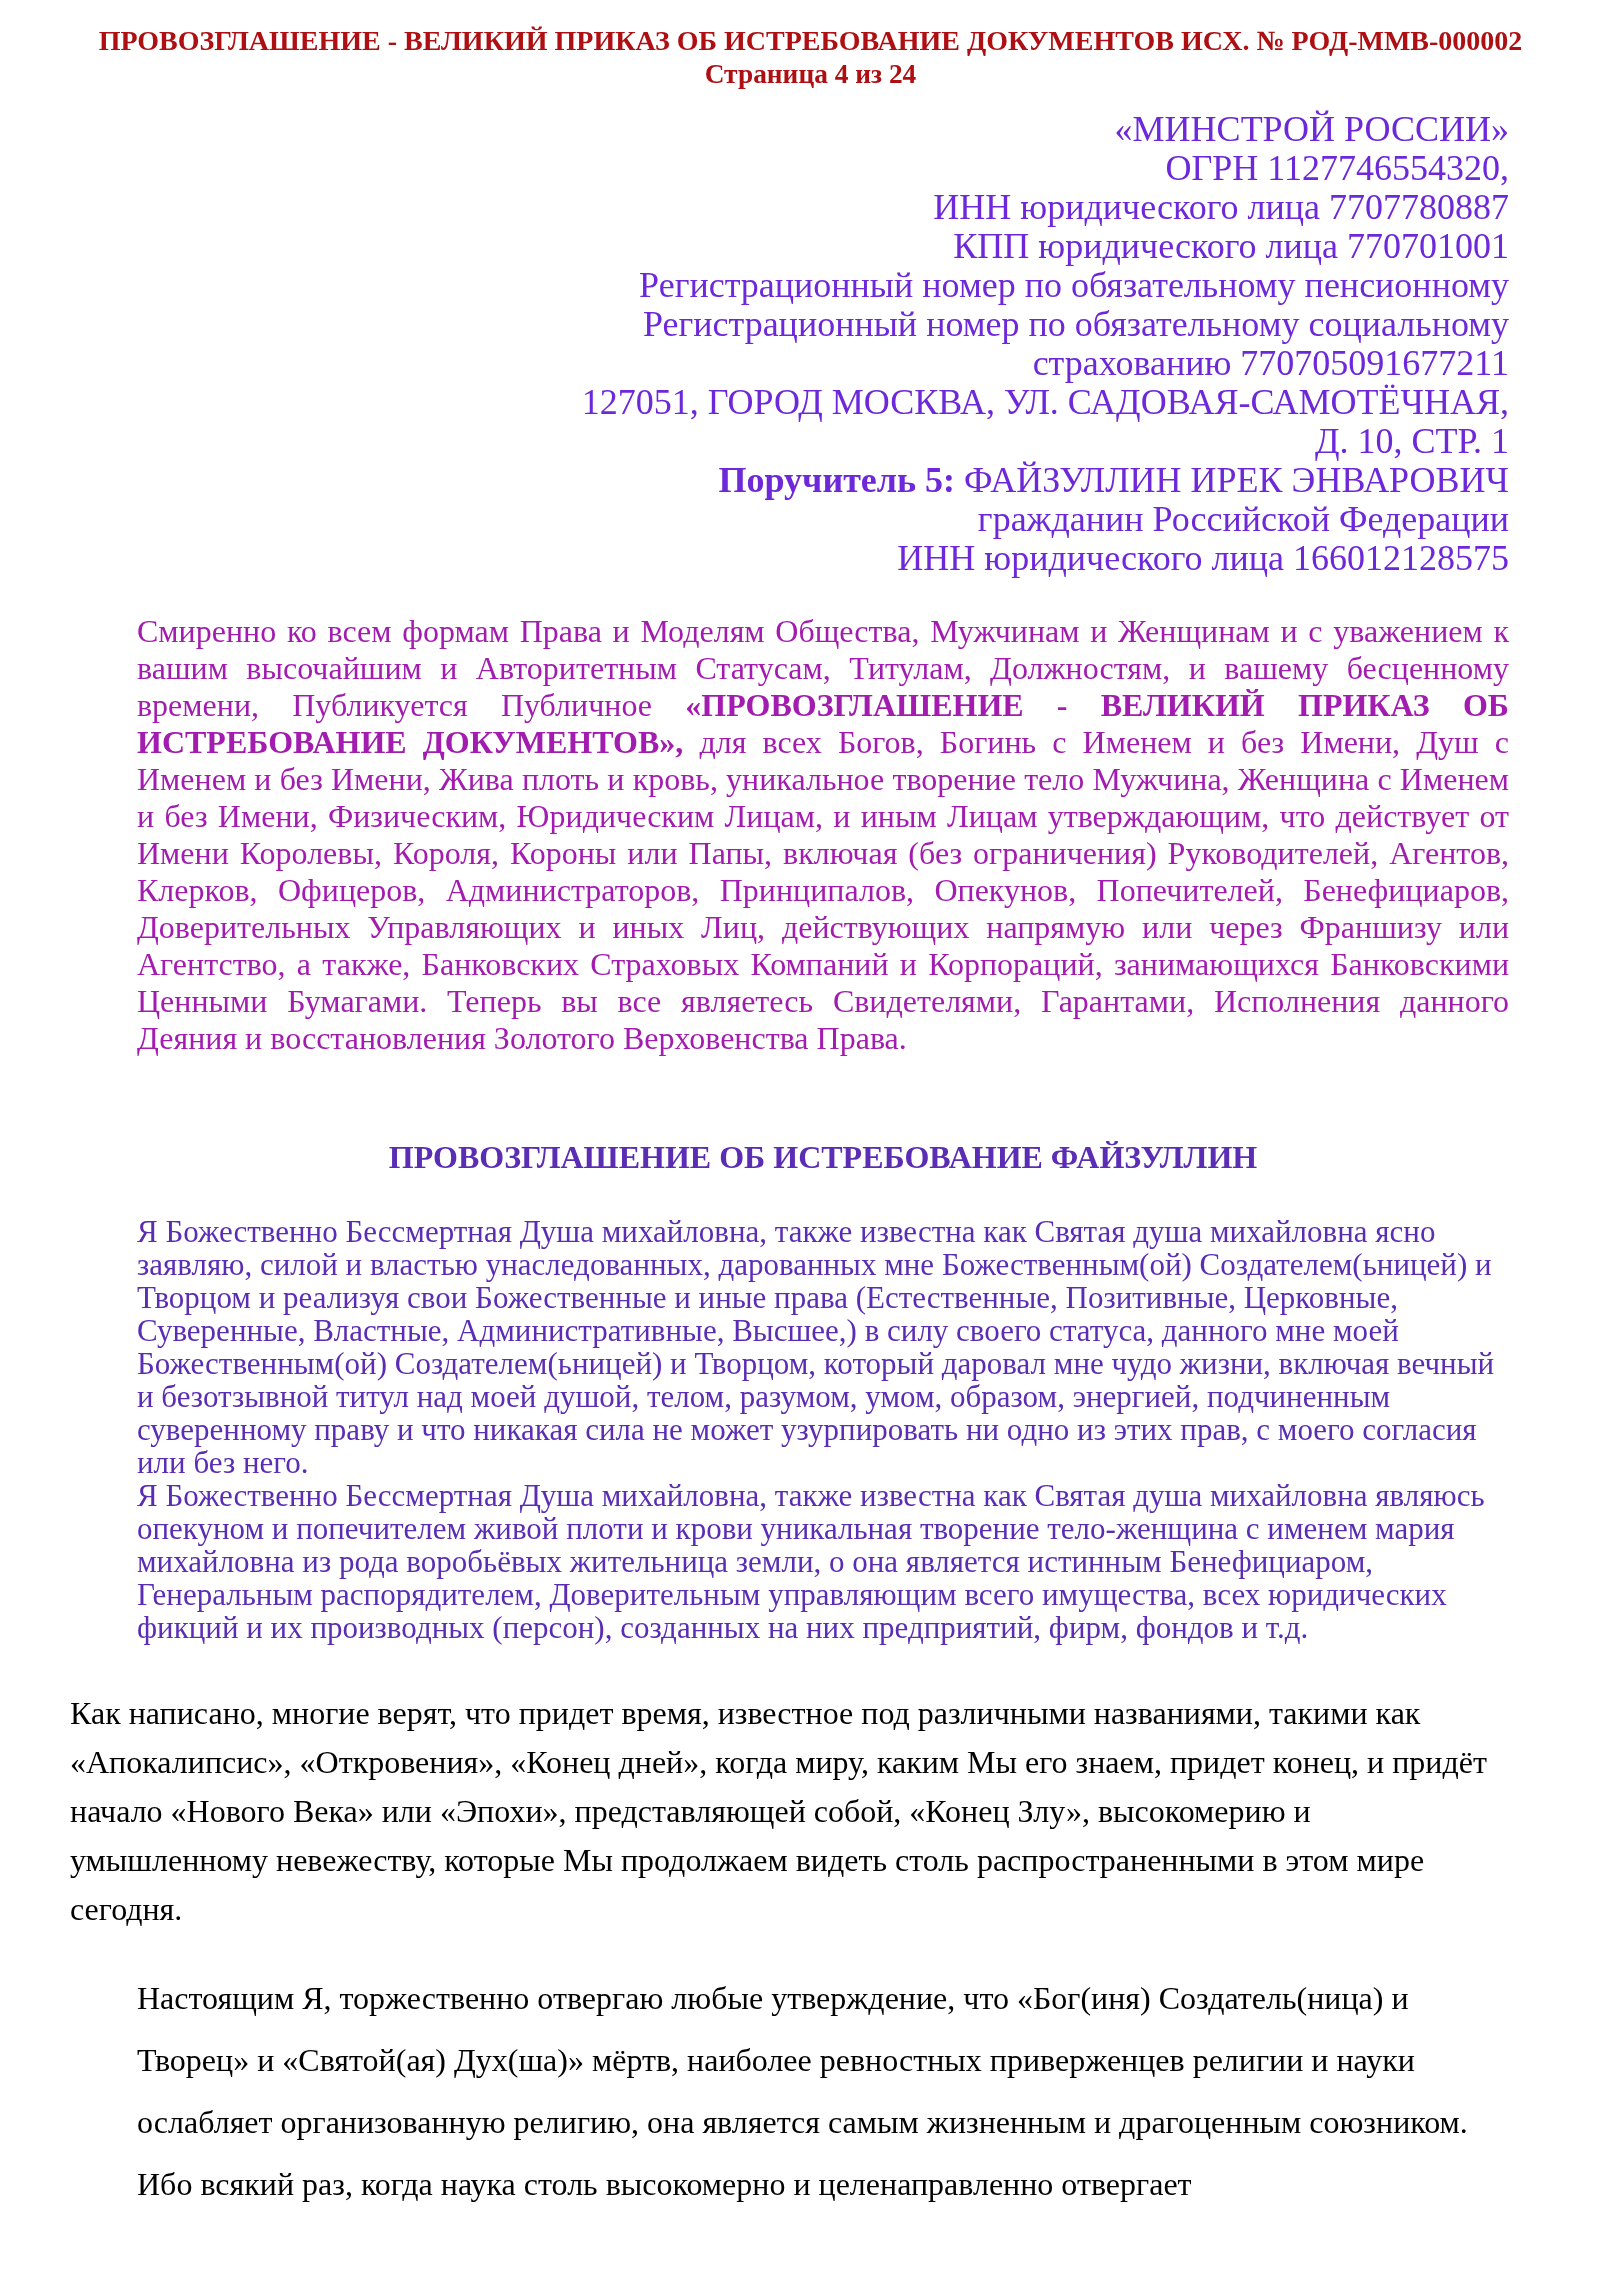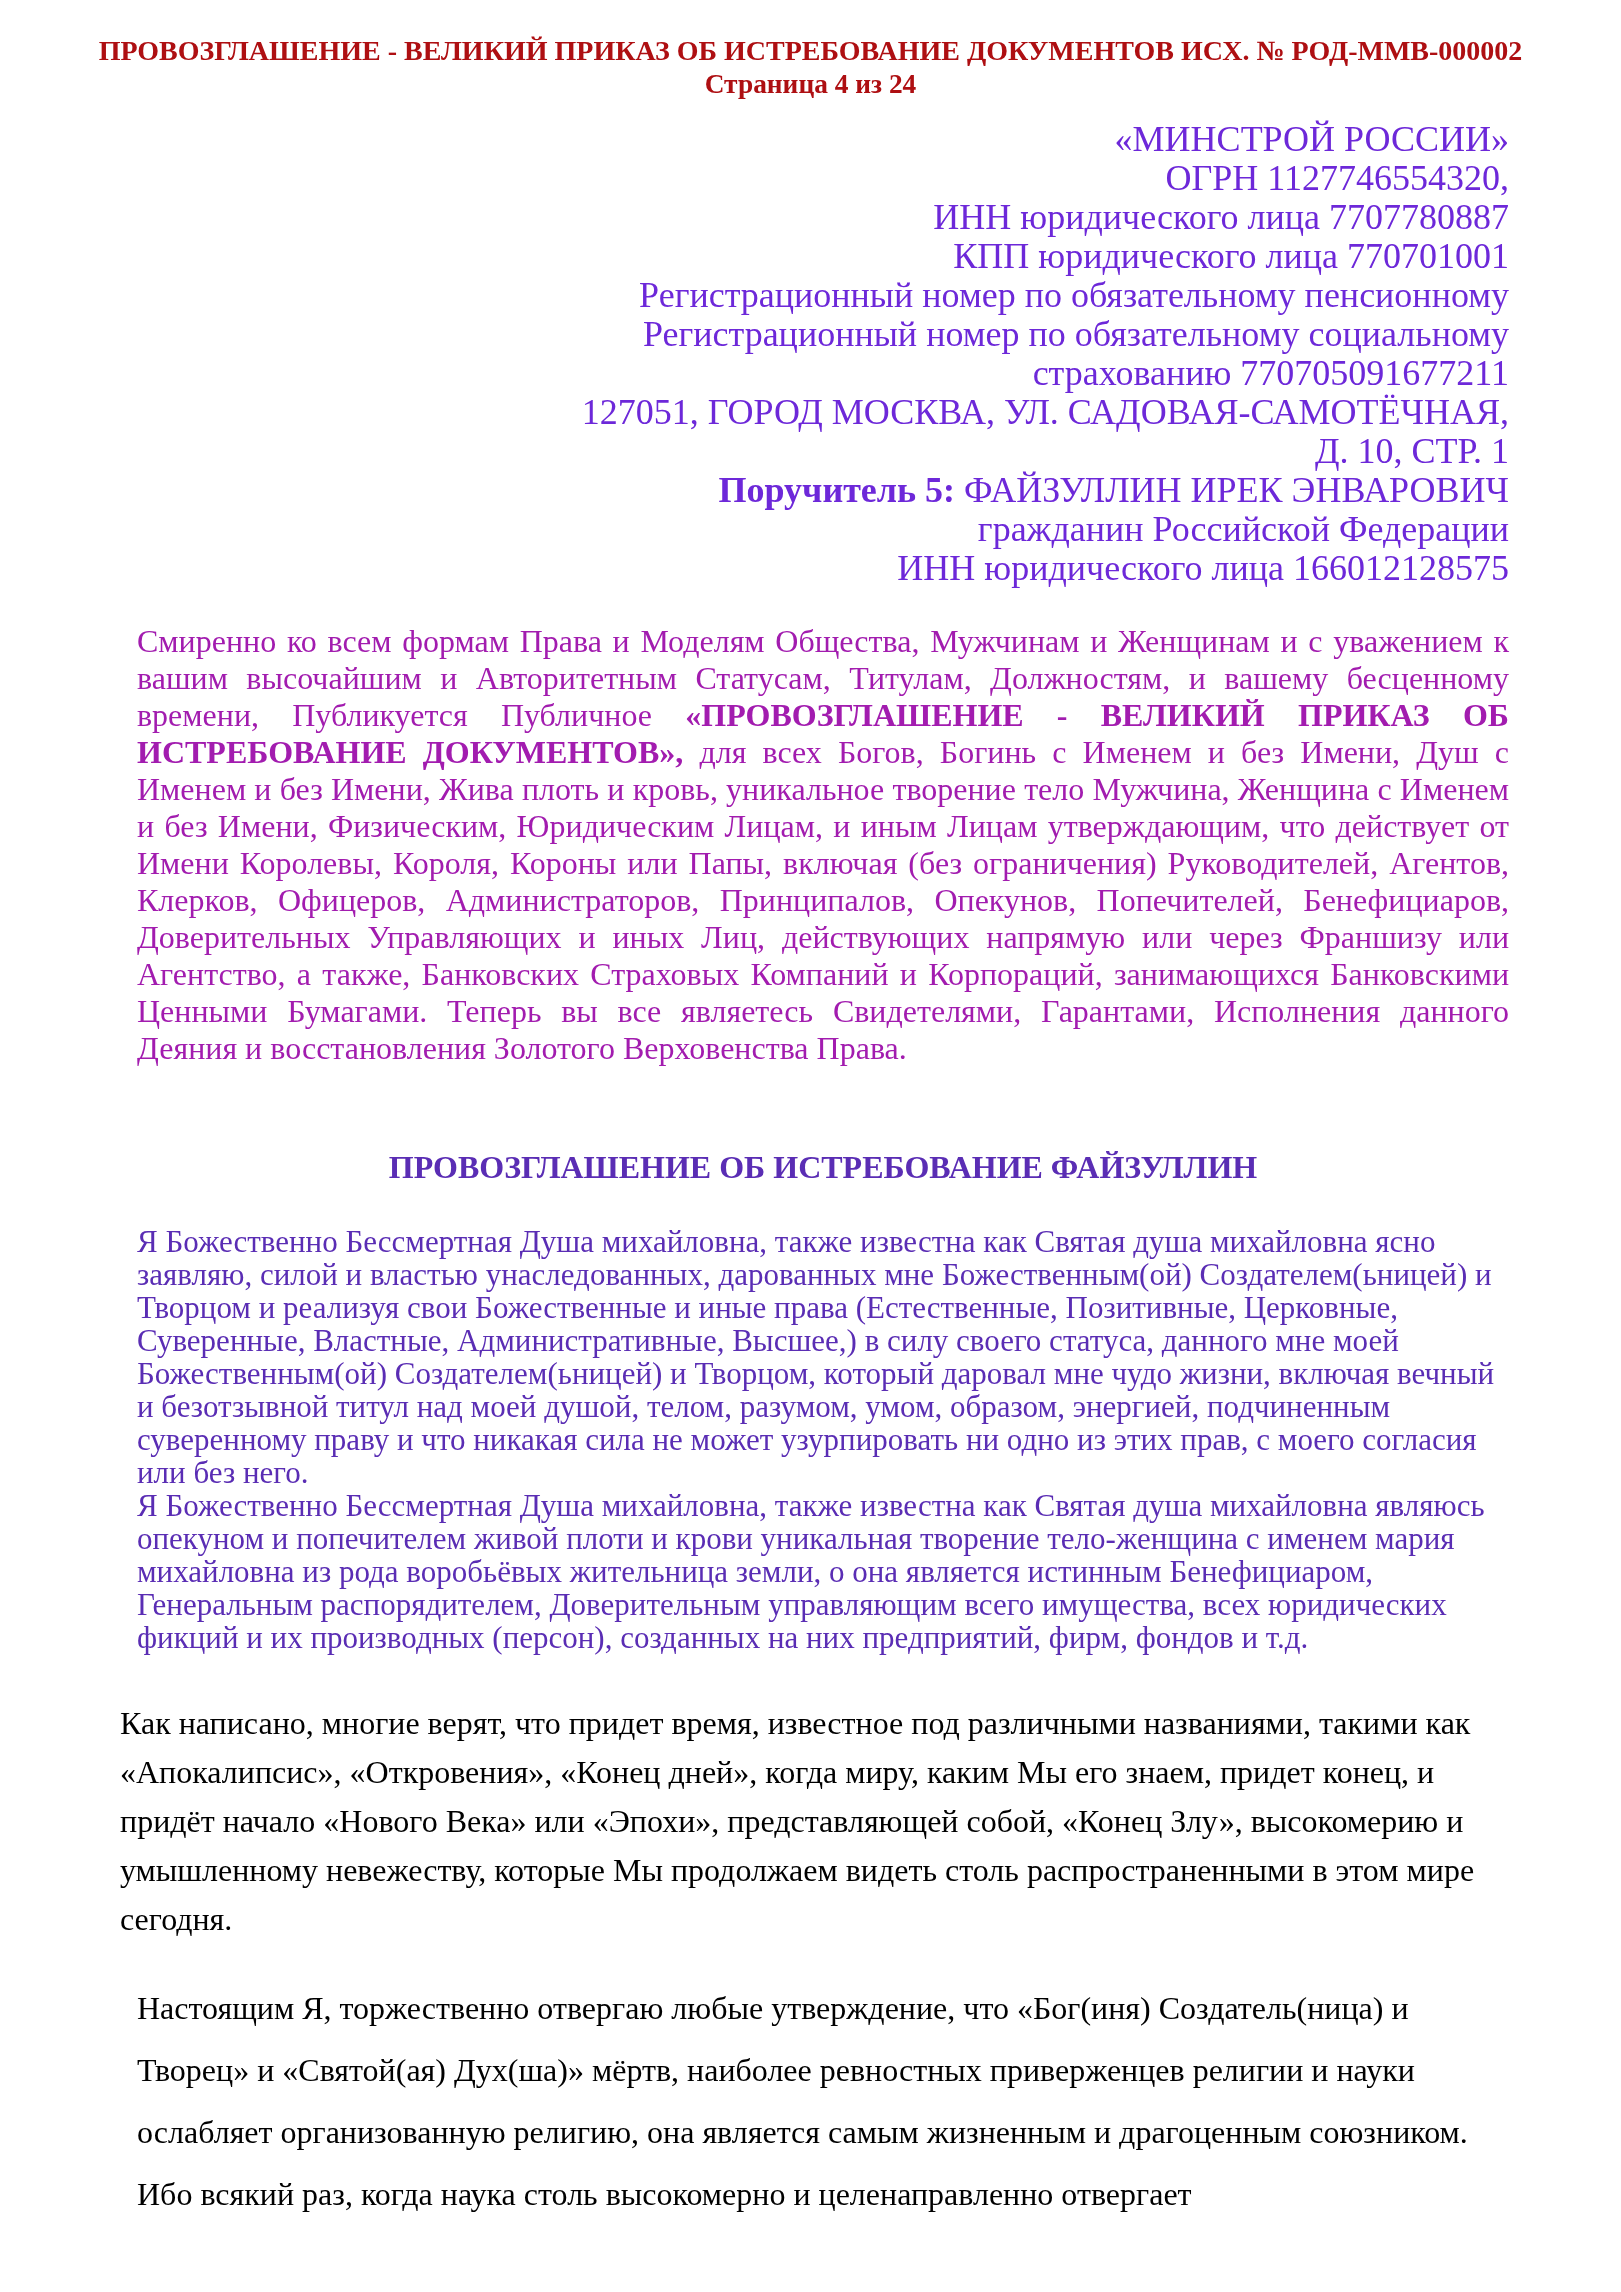--- a/index.html
+++ b/index.html
@@ -1,21 +1,21 @@
 <!DOCTYPE html>
 <html><head>
 <meta charset="utf-8">
 <style>
   html,body { margin:0; padding:0; background:#888; }
   .page {
     width:1621px; height:2293px; background:#ffffff; margin:0 auto;
     font-family:"Liberation Serif","DejaVu Serif",serif;
     position:relative; overflow:hidden; box-sizing:border-box;
   }
-  .doc-header { margin-top:33px; text-align:center; color:#ae0f12; font-weight:bold; }
+  .doc-header { margin-top:23px; text-align:center; color:#ae0f12; font-weight:bold; }
   .doc-header .t1 { font-size:28px; line-height:36px; padding:0 39px; }
   .doc-header .t2 { font-size:27.4px; line-height:31px; }
   .recipient {
     margin:19.6px 112px 0 137px; text-align:right;
     font-size:36px; line-height:39px; color:#6d28d9;
   }
   .recipient .bold { font-weight:bold; }
   .intro {
     margin:35px 112px 0 137px; font-size:32px; line-height:37px;
     text-align:justify; color:#a21caf;
@@ -23,21 +23,21 @@
   .intro .bold { font-weight:bold; }
   .proc-heading {
     margin:82px 112px 0 137px; text-align:center; font-weight:bold;
     font-size:32px; line-height:37px; color:#5a2db4;
   }
   .proc-body {
     margin:39px 112px 0 137px; font-size:31px; line-height:33px;
     text-align:left; color:#5a2db4;
   }
   .para-black-1 {
-    margin:45px 112px 0 120px; font-size:32px; line-height:49px;
+    margin:45px 112px 0 70px; font-size:32px; line-height:49px;
     text-align:left; color:#000000;
   }
   .para-black-2 {
     margin:33px 112px 0 137px; font-size:32px; line-height:62px;
     text-align:left; color:#000000;
   }
 </style>
 </head>
 <body>
 

